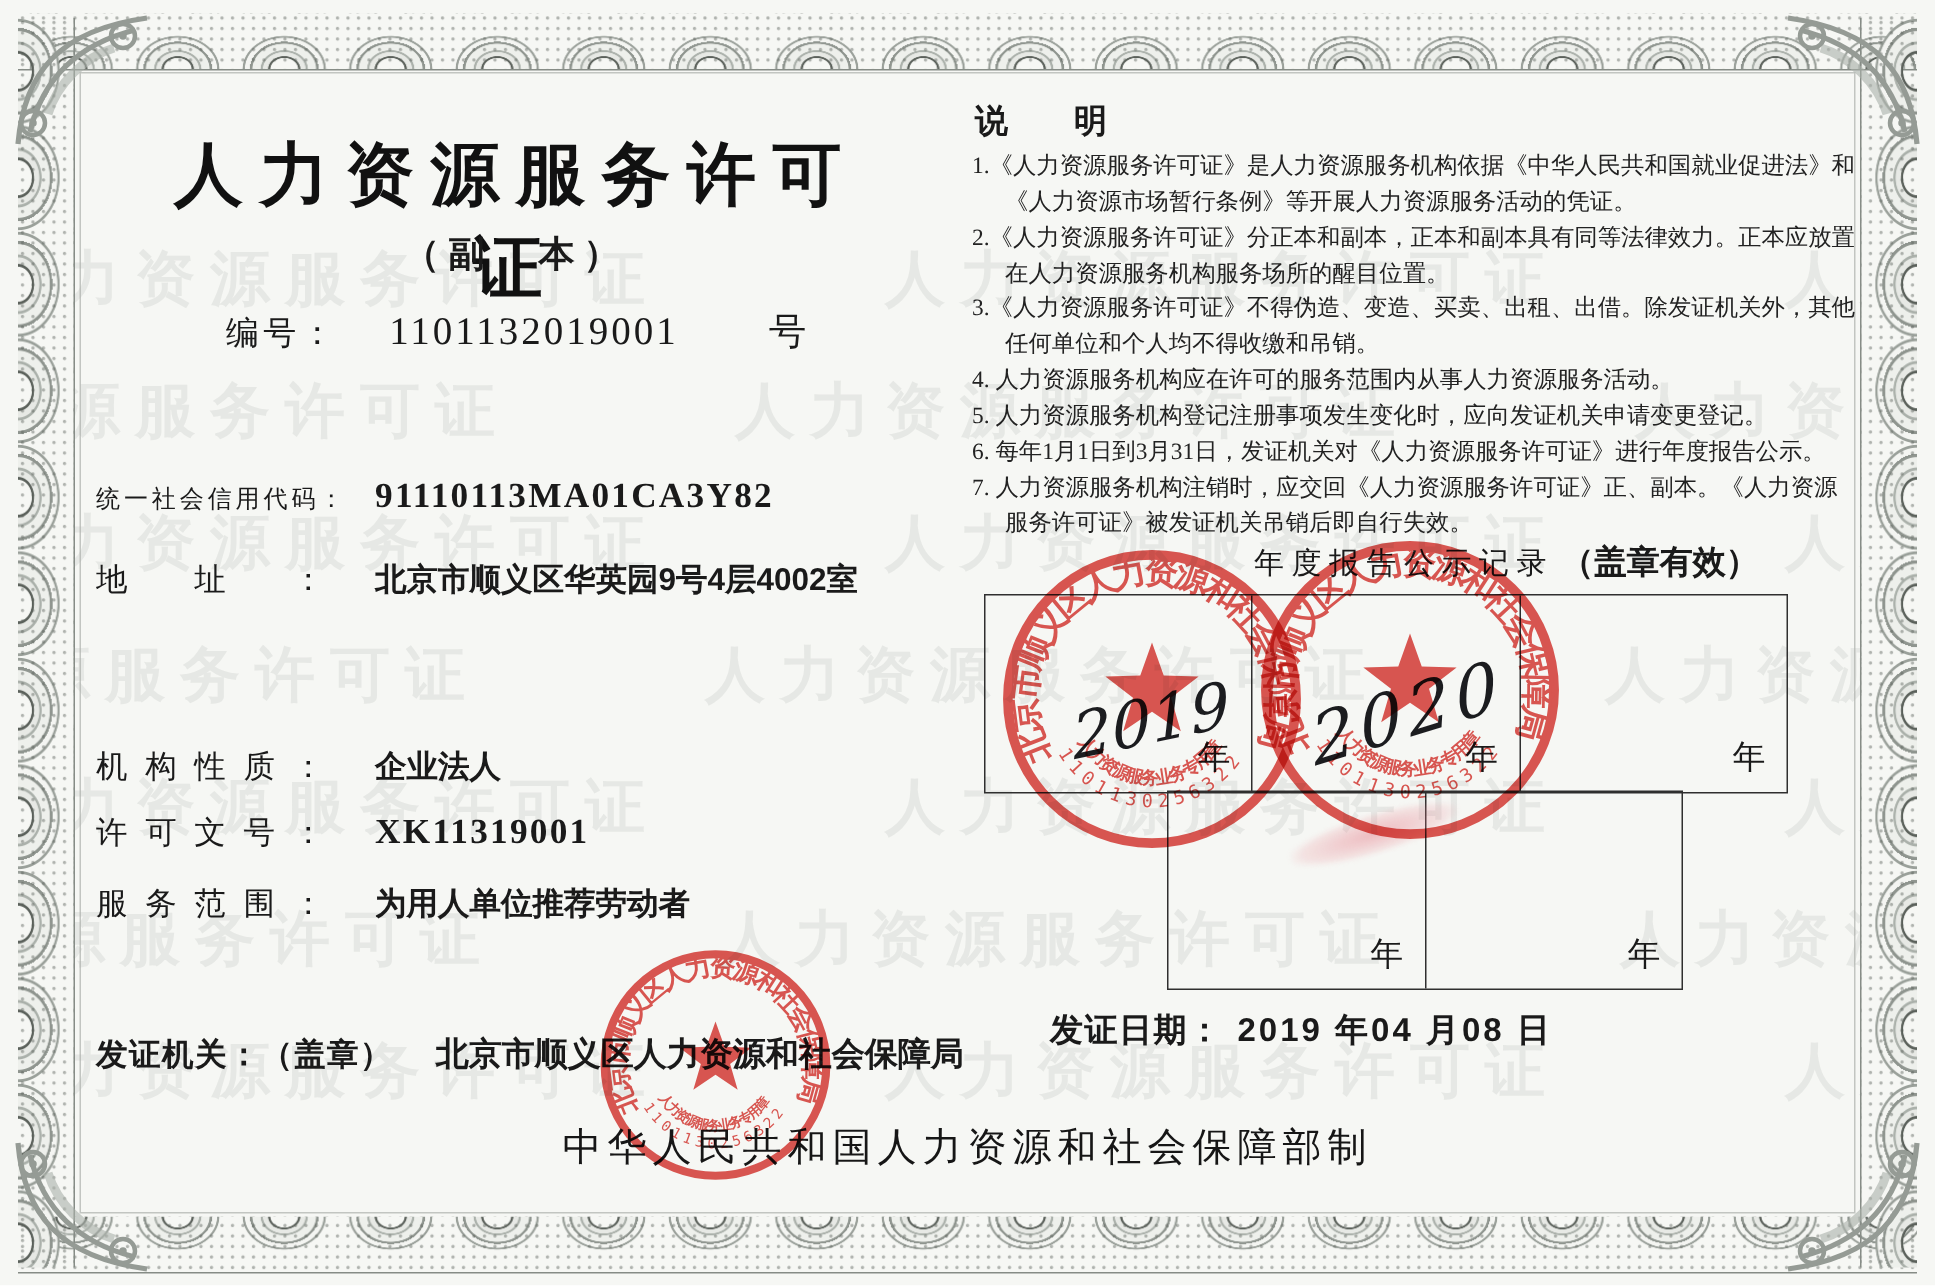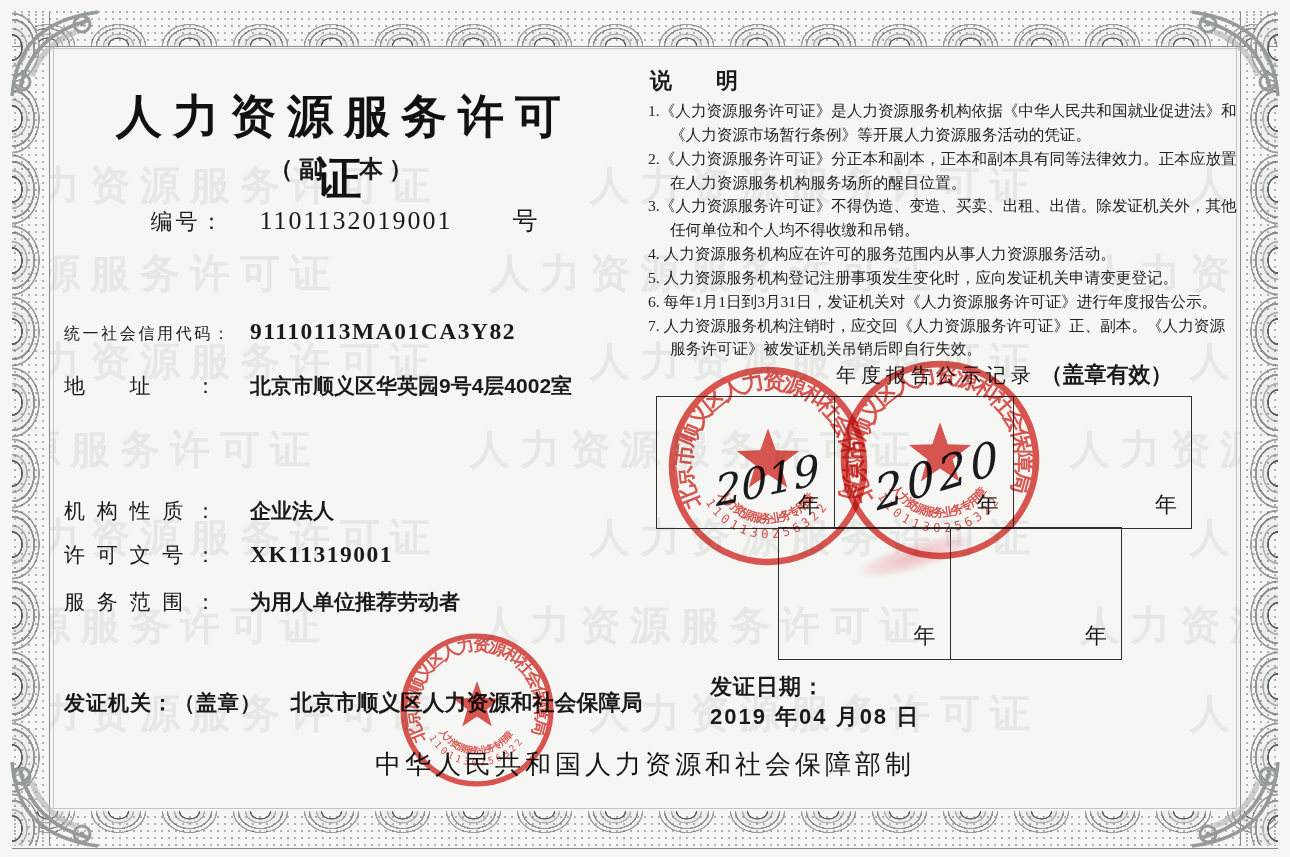--- a/index.html
+++ b/index.html
@@ -63,21 +63,21 @@
   .annual-head{position:absolute;left:836px;top:360px;z-index:2;white-space:nowrap;}
   .annual-head .ah1{font-family:"Liberation Serif",serif;font-size:20px;letter-spacing:5px;}
   .annual-head .ah2{font-size:22px;font-weight:700;}
   .ytable{position:absolute;border:1.6px solid #2f2f2f;display:flex;z-index:2;background:transparent;}
   .t1{left:656px;top:396px;width:534px;height:131px;}
   .t2{left:778px;top:527px;width:342px;height:131px;}
   .ycell{flex:1;position:relative;border-right:1.6px solid #2f2f2f;}
   .ycell:last-child{border-right:none;}
   .ycell .yz{position:absolute;right:14px;bottom:8px;font-family:"Liberation Serif",serif;font-size:22px;}
   .dates{position:absolute;left:700px;top:672px;z-index:2;}
-  .drow{display:flex;align-items:baseline;margin-bottom:9px;white-space:nowrap;flex-direction:column;}
+  .drow{display:flex;align-items:baseline;margin-bottom:9px;white-space:nowrap;}
   .dlab{font-size:22px;font-weight:700;letter-spacing:1px;}
   .dval{font-size:22px;font-weight:600;margin-left:10px;letter-spacing:2px;}
   .footer{position:absolute;left:170px;top:747px;width:950px;text-align:center;z-index:2;
     font-family:"Liberation Serif",serif;font-size:26px;letter-spacing:4px;color:#161616;}
   
   .stamp{position:absolute;z-index:3;opacity:.84;mix-blend-mode:multiply;pointer-events:none;}
   .stamp text{fill:#d93832;}
   .ringtxt{font-size:23px;font-weight:600;font-family:"Liberation Sans",sans-serif;}
   .bottxt{font-size:12px;font-weight:600;}
   .numtxt{font-size:12.5px;letter-spacing:2px;font-family:"DejaVu Sans Mono",monospace;}

